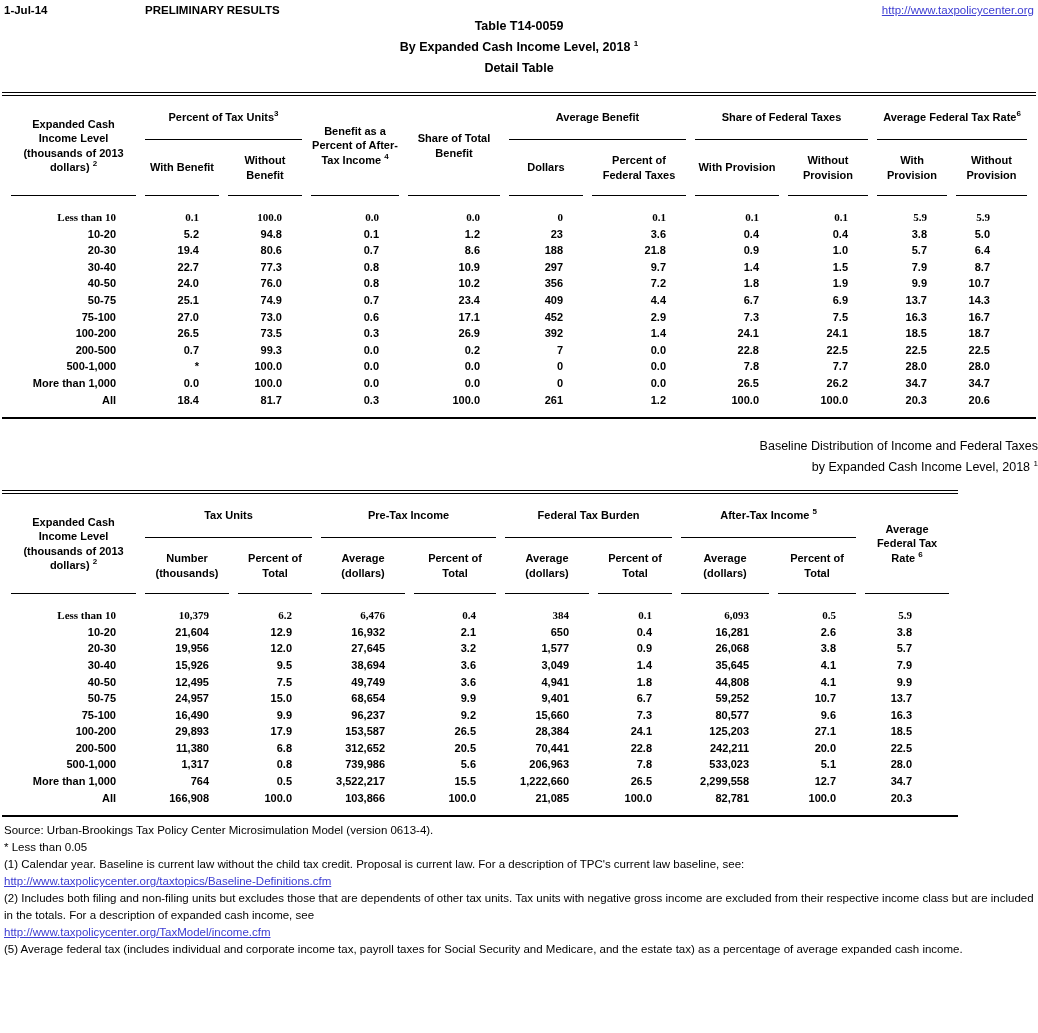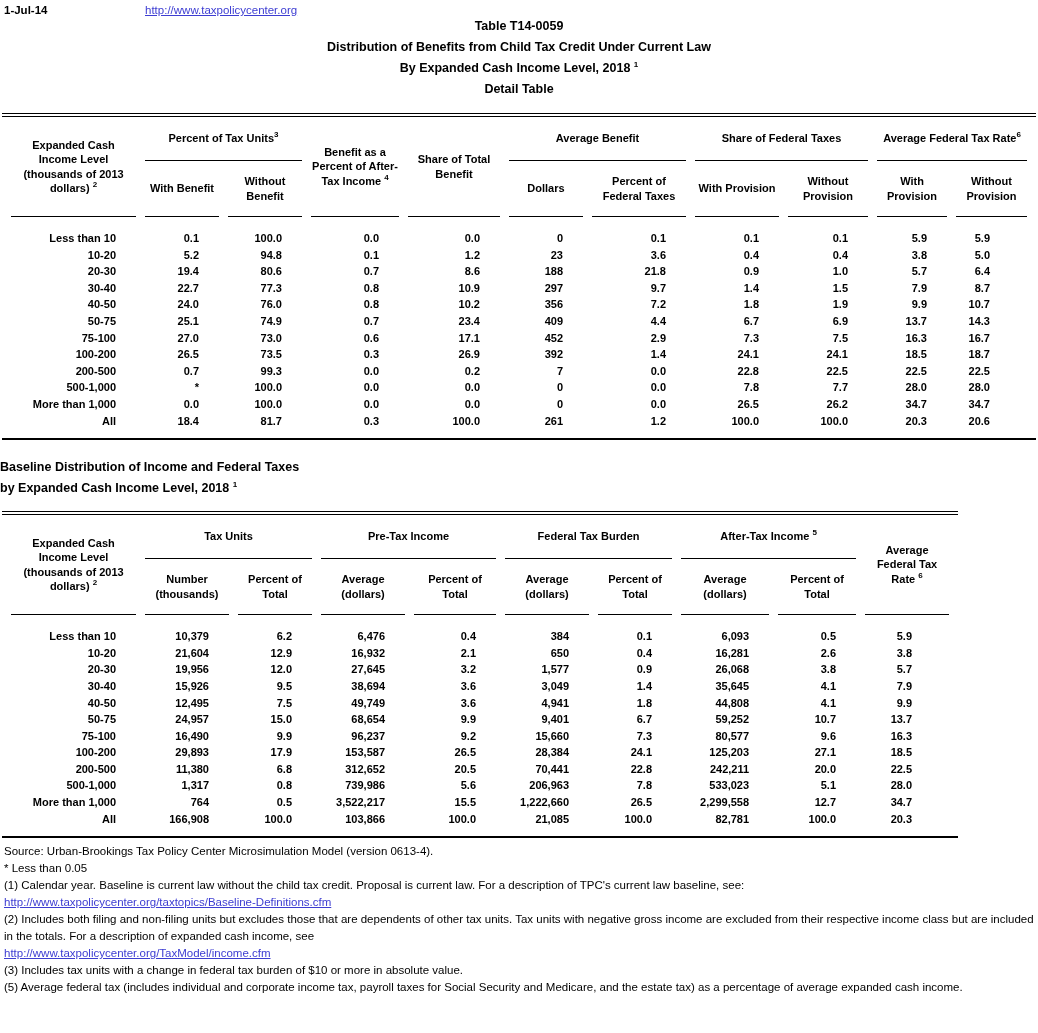--- a/index.html
+++ b/index.html
@@ -26,42 +26,42 @@
        padding:2px 1px; line-height:14.5px; overflow:visible; }
   thead tr:nth-child(1) { height:44px; }
   thead tr:nth-child(2) { height:56px; }
   th.grp  { border-bottom:1.5px solid #000; }
   th.solo { border-bottom:1.5px solid #000; }
   th.sub  { border-bottom:1.5px solid #000; }
   tbody td { font-size:11px; font-weight:bold; line-height:16.6px; white-space:nowrap;
              text-align:right; padding:0 20px 0 0; }
   tbody td.stub { padding-right:20px; }
   tbody td.last { padding-right:37px; }
-  tbody tr:first-child td { padding-top:13px; }
+  tbody tr:first-child td { padding-top:13px;font-family:Liberation Serif, serif; }
   tbody tr:last-child td  { padding-bottom:9px; }
 
-  .mid-title { margin-top:17px; text-align:left; font-size:12.5px; font-weight:bold; line-height:21px; }
+  .mid-title { margin-top:17px; text-align:right; font-size:12.5px; font-weight:normal; line-height:21px; }
 
   
   .footer { margin-top:5px; padding-left:4px; font-size:11.5px; line-height:17px; }
   .footer .amt-label { display:inline-block; width:428px; }
 </style>
 </head>
 <body>
 
 <div class="page">
 
   <div class="topbar">
     <span class="date">1-Jul-14</span>
+    <span class="status">PRELIMINARY RESULTS</span>
     <a class="link">http://www.taxpolicycenter.org</a>
   </div>
 
   <div class="titles">
     <div>Table T14-0059</div>
-    <div>Distribution of Benefits from Child Tax Credit Under Current Law</div>
     <div><span>By Expanded Cash Income Level, 2018</span> <sup>1</sup></div>
     <div>Detail Table</div>
   </div>
 
   <table class="t t1">
     <colgroup>
       <col style="width:125px">
         <col style="width:74px">
         <col style="width:74px">
         <col style="width:88px">
@@ -440,17 +440,16 @@
       </tbody>
   </table>
 
   <div class="footer">
     <div>Source: Urban-Brookings Tax Policy Center Microsimulation Model (version 0613-4).</div>
     <div>* Less than 0.05</div>
     <div>(1) Calendar year. Baseline is current law without the child tax credit. Proposal is current law. For a description of TPC's current law baseline, see:</div>
     <div><a class="link">http://www.taxpolicycenter.org/taxtopics/Baseline-Definitions.cfm</a></div>
     <div>(2) Includes both filing and non-filing units but excludes those that are dependents of other tax units. Tax units with negative gross income are excluded from their respective income class but are included in the totals. For a description of expanded cash income, see</div>
     <div><a class="link">http://www.taxpolicycenter.org/TaxModel/income.cfm</a></div>
-    <div>(3) Includes tax units with a change in federal tax burden of $10 or more in absolute value.</div>
     <div>(5) Average federal tax (includes individual and corporate income tax, payroll taxes for Social Security and Medicare, and the estate tax) as a percentage of average expanded cash income.</div>
   </div>
 
 </div>
 
 </body></html>

